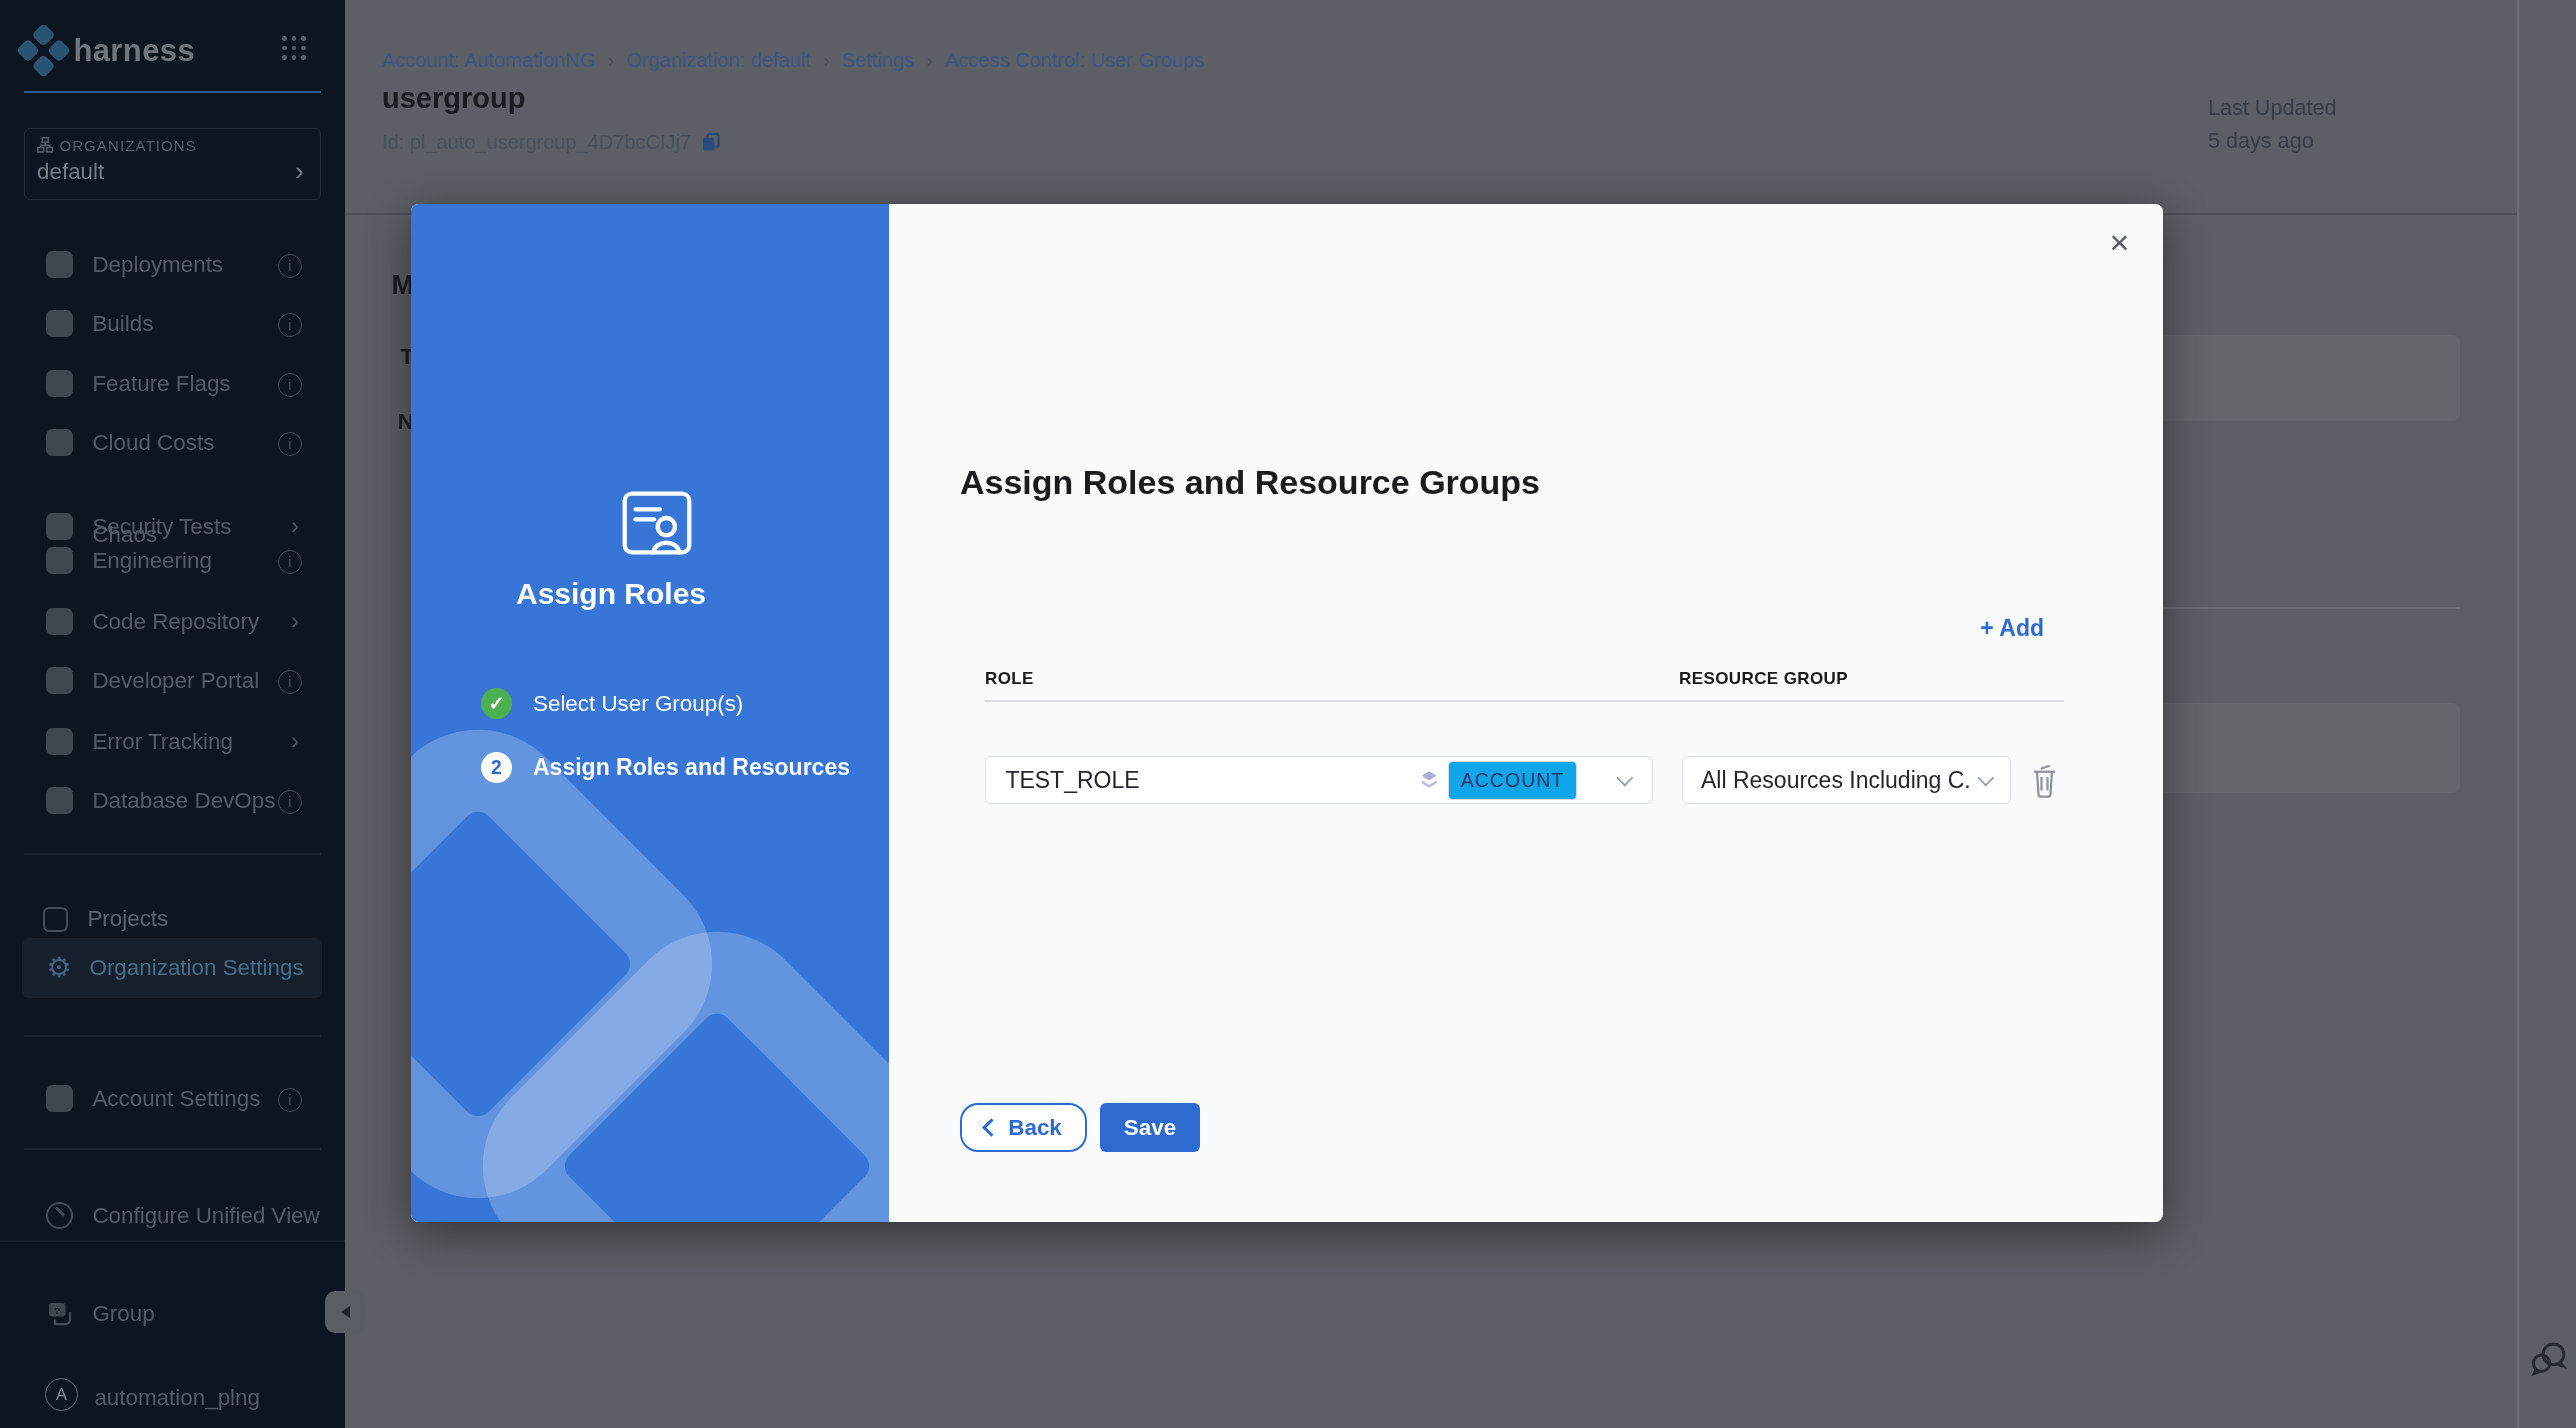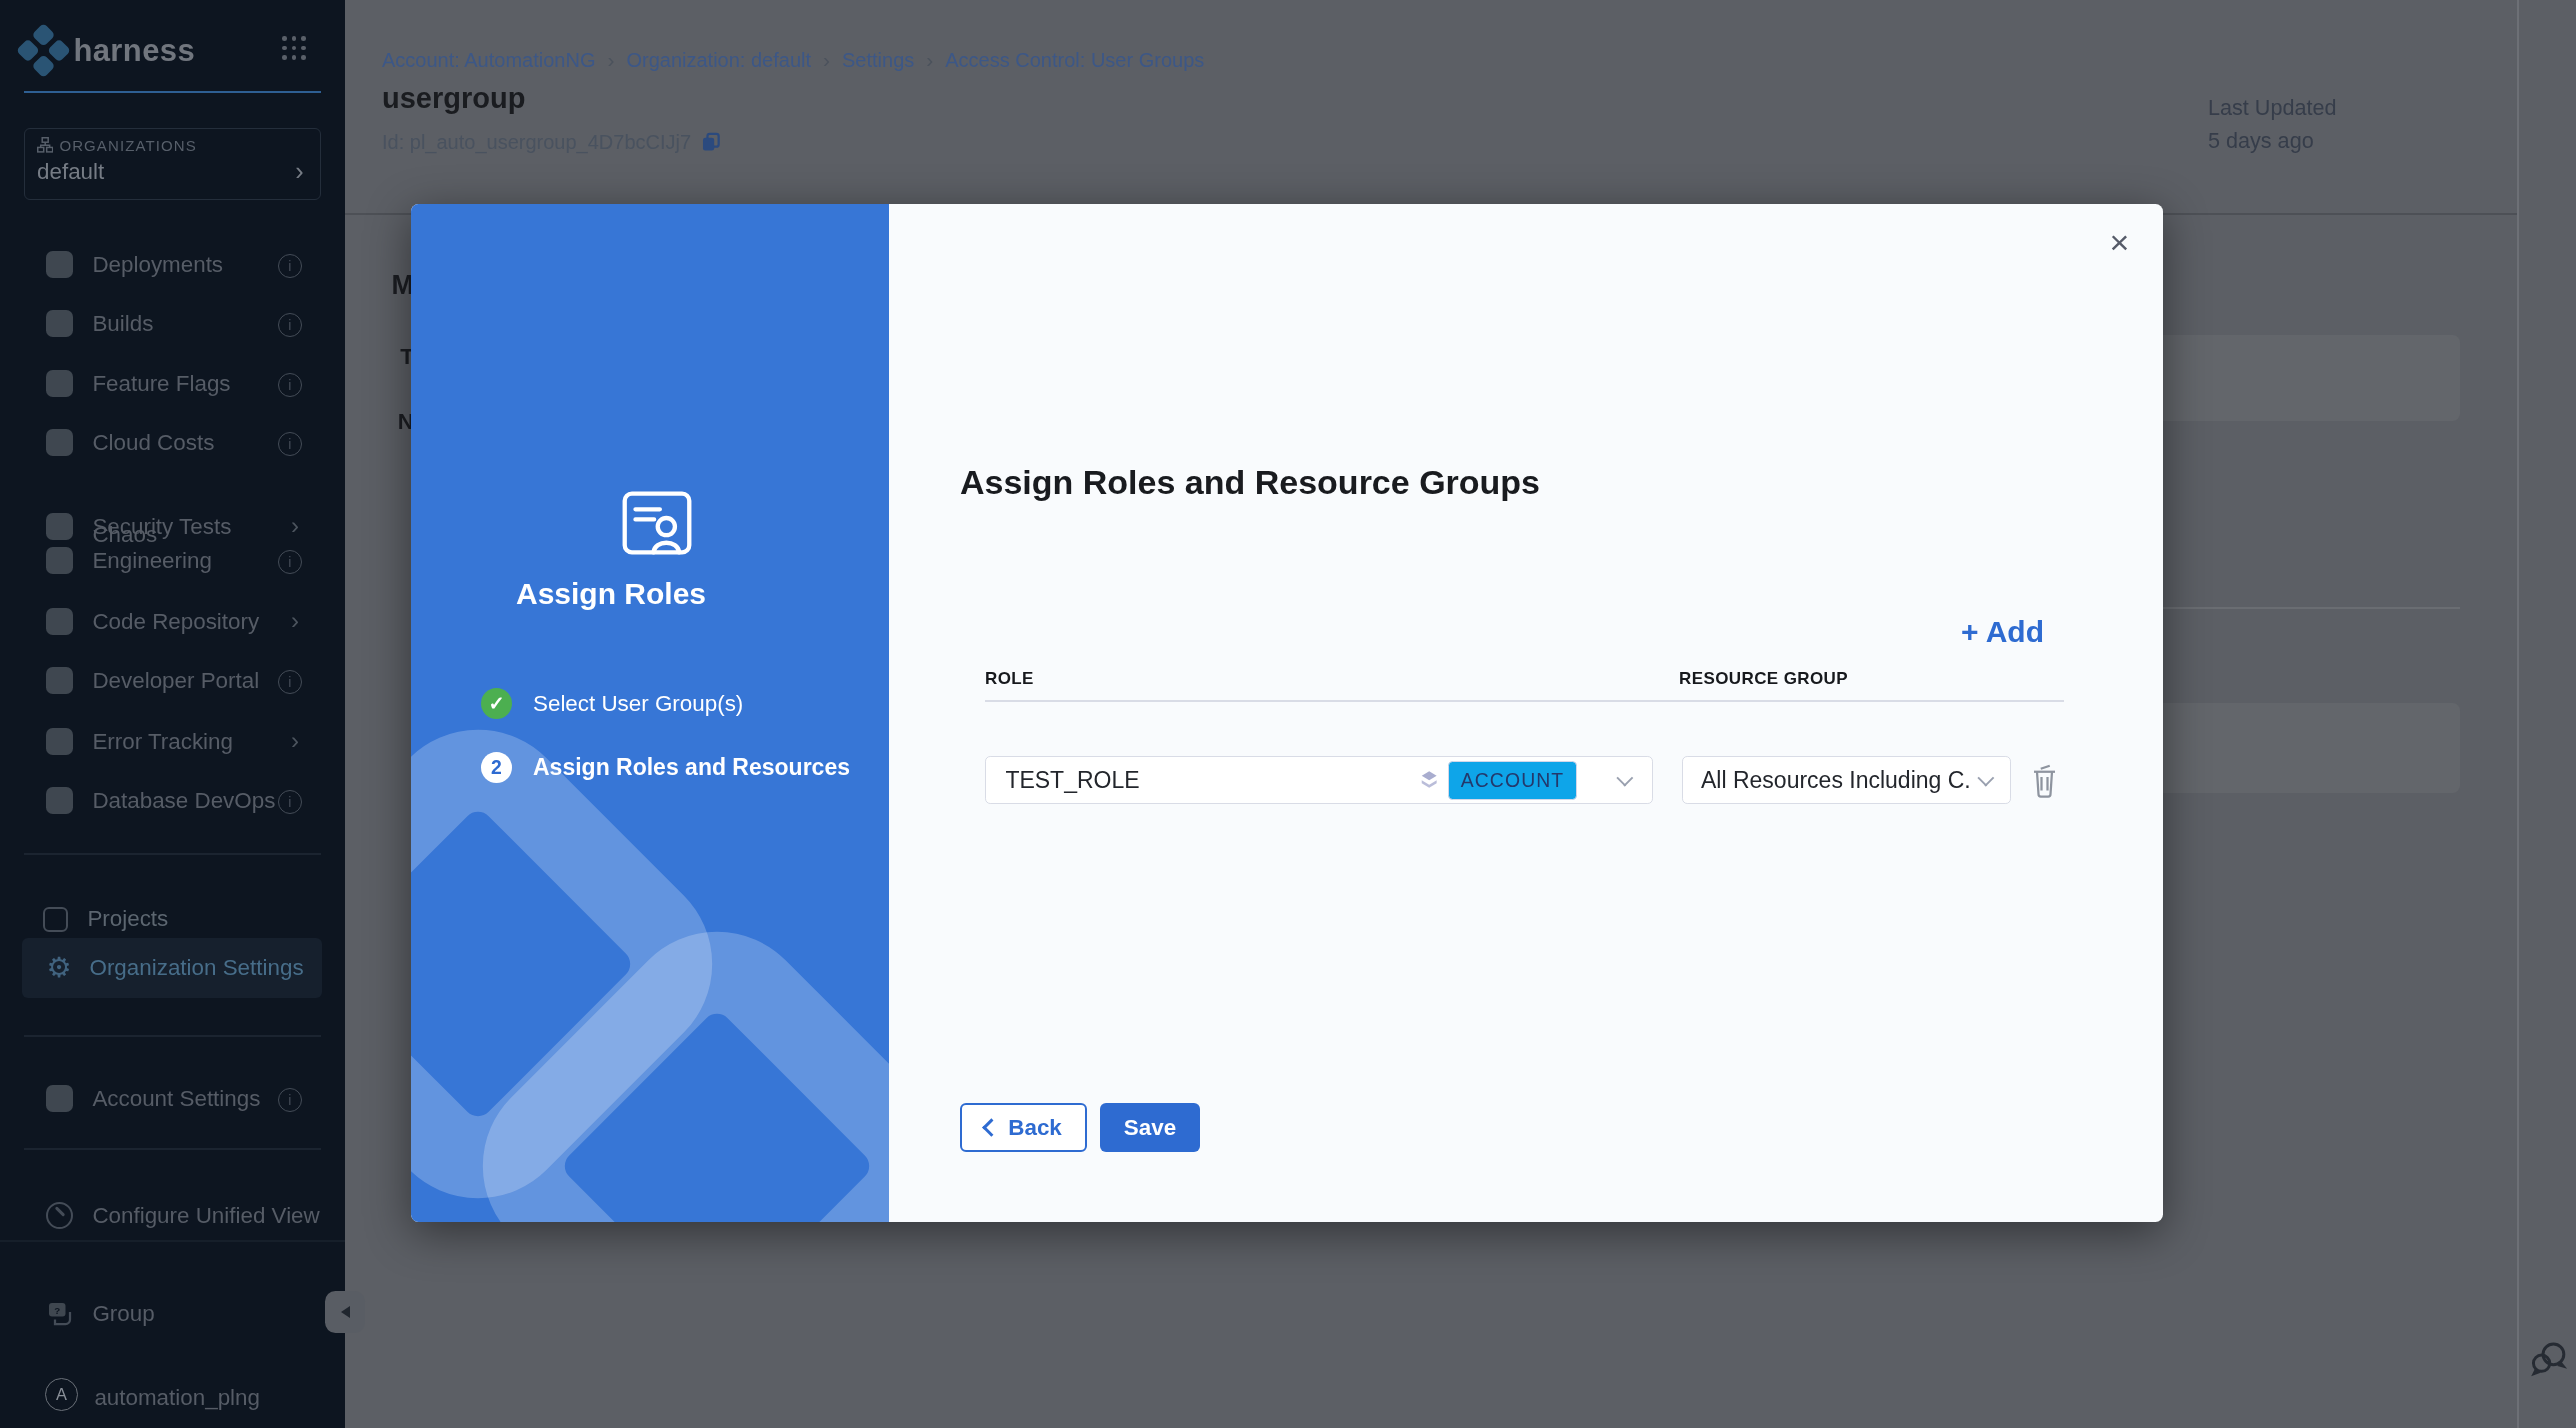--- a/index.html
+++ b/index.html
@@ -77,37 +77,37 @@
   .step{position:absolute;left:70px;display:flex;align-items:center;gap:21px;}
   .step .dot{width:31px;height:31px;border-radius:50%;display:flex;align-items:center;justify-content:center;flex:0 0 auto;}
   .dot-done{background:#4caf50;color:#fff;font-size:19.4px;font-weight:700;}
   .dot-num{background:#fff;color:#2e6bd1;font-size:19.4px;font-weight:700;}
   .step .s-label{font-size:22.4px;color:#fff;white-space:nowrap;}
   .step.bold .s-label{font-weight:700;font-size:23px;}
 
   #modal-close{position:absolute;left:1686px;top:16.4px;width:45px;height:45px;font-size:34px;color:#565b69;
                display:flex;align-items:center;justify-content:center;font-weight:300;}
   #modal-title{position:absolute;left:549px;top:259px;font-size:34px;font-weight:700;color:#191b1f;}
-  #add-btn{position:absolute;left:1521px;top:411px;width:112px;text-align:right;font-size:30px;font-weight:700;color:#2e6bd1;}
+  #add-btn{position:absolute;left:1521px;top:411px;width:112px;text-align:right;font-size:23px;font-weight:700;color:#2e6bd1;}
   #col-role{position:absolute;left:574px;top:465px;font-size:17px;font-weight:700;letter-spacing:0.4px;color:#17191d;}
   #col-rg{position:absolute;left:1268px;top:465px;font-size:17px;font-weight:700;letter-spacing:0.4px;color:#17191d;}
   #cols-line{position:absolute;left:574px;top:496px;width:1079px;height:1.5px;background:#d9dce6;}
 
   .selbox{position:absolute;top:552px;height:48px;background:#fff;border:1.5px solid #d9dce6;border-radius:5.2px;
           box-sizing:border-box;display:flex;align-items:center;}
   #role-box{left:574px;width:668px;padding:0 21px 0 19.4px;}
   #rg-box{left:1271px;width:329px;padding:0 18px;}
   .sel-text{font-size:23px;color:#23262c;white-space:nowrap;overflow:hidden;}
   .caret{width:9.7px;height:9.7px;border-right:2.2px solid #99a0af;border-bottom:2.2px solid #99a0af;
          transform:rotate(45deg);margin-top:-4.5px;flex:0 0 auto;}
   #scope-tag{height:37px;border:1.5px solid #d3d7e9;background:#0ea5e9;border-radius:4.5px;display:flex;
              align-items:center;padding:0 12px;font-size:19.4px;letter-spacing:1.1px;color:#24386b;margin:0 42px 0 7.5px;}
   #trash-btn{position:absolute;left:1617px;top:558px;}
 
-  #back-btn{position:absolute;left:549px;top:899px;width:127px;height:49px;border:2.2px solid #2e6bd1;border-radius:6px;
+  #back-btn{position:absolute;left:549px;top:899px;width:127px;height:49px;border:2.2px solid #2e6bd1;border-radius:18px;
             background:#fff;box-sizing:border-box;display:flex;align-items:center;justify-content:center;gap:10.4px;
             font-size:22.4px;font-weight:700;color:#2e6bd1;}
   #back-btn .lcaret{width:9.7px;height:9.7px;border-left:3px solid #2e6bd1;border-bottom:3px solid #2e6bd1;transform:rotate(45deg);}
   #save-btn{position:absolute;left:689px;top:899px;width:100px;height:49px;border-radius:6px;background:#2e6bd1;
             display:flex;align-items:center;justify-content:center;font-size:22.4px;font-weight:700;color:#fff;}
 </style>
 </head>
 <body>
 
 <div id="sidebar">

